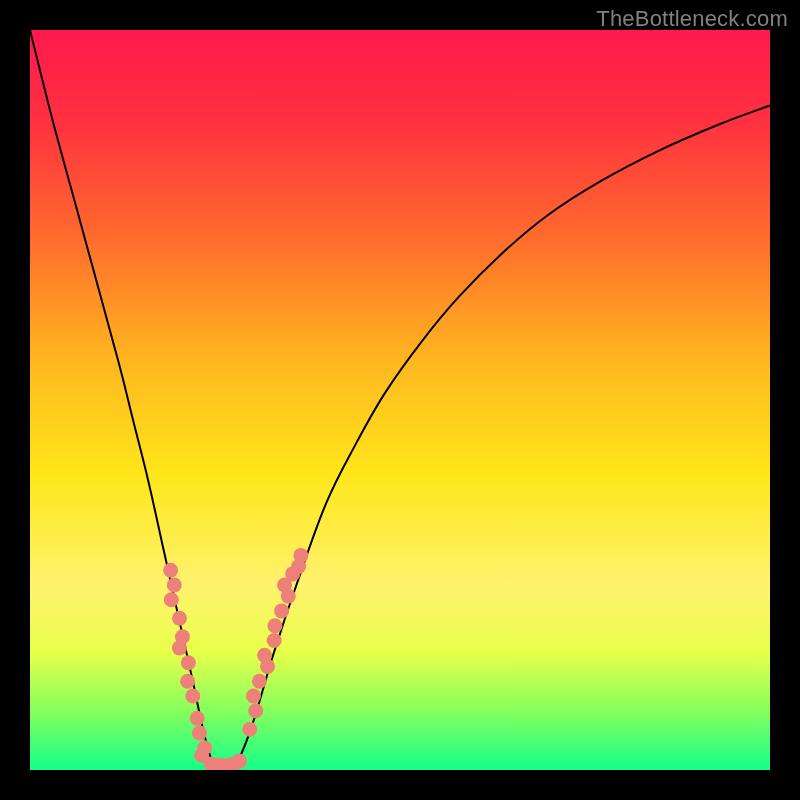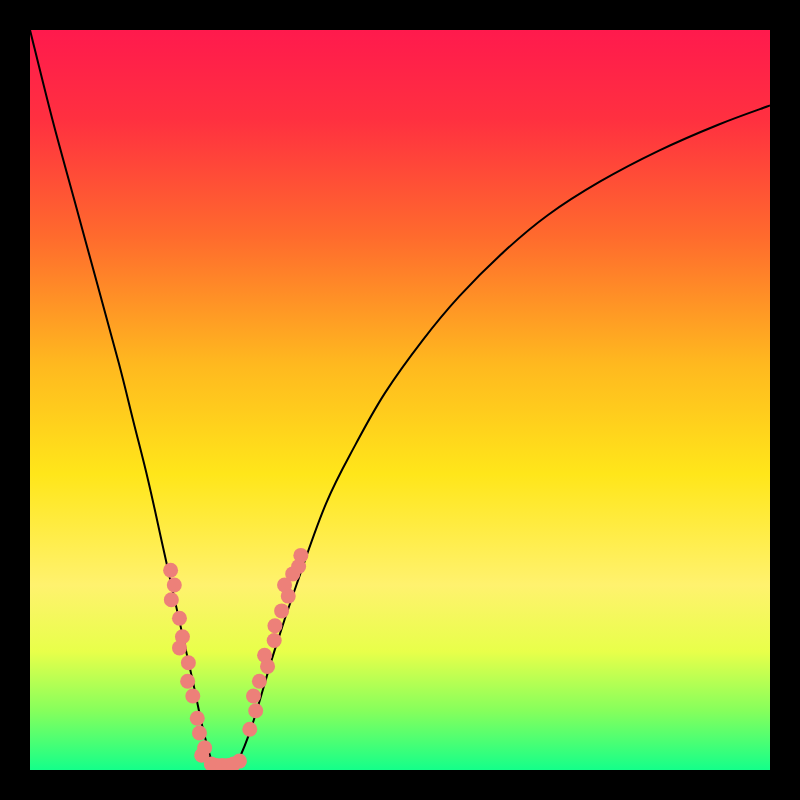--- a/index.html
+++ b/index.html
@@ -35,20 +35,21 @@
   .svg-layer {
     position: absolute;
     left: 0;
     top: 0;
   }
 </style>
 </head>
 <body>
 
 <div class="chart-container">
+  <div class="watermark">TheBottleneck.com</div>
   <div class="plot-area">
     <svg class="svg-layer" width="740" height="740" viewBox="0 0 740 740">
       <defs>
         <linearGradient id="bg-grad" x1="0" y1="0" x2="0" y2="1">
             <stop offset="0%" stop-color="#ff1a4d"></stop>
             <stop offset="12%" stop-color="#ff3040"></stop>
             <stop offset="28.000000000000004%" stop-color="#ff6b2d"></stop>
             <stop offset="45%" stop-color="#ffb81f"></stop>
             <stop offset="60%" stop-color="#ffe61a"></stop>
             <stop offset="75%" stop-color="#fff26e"></stop>

